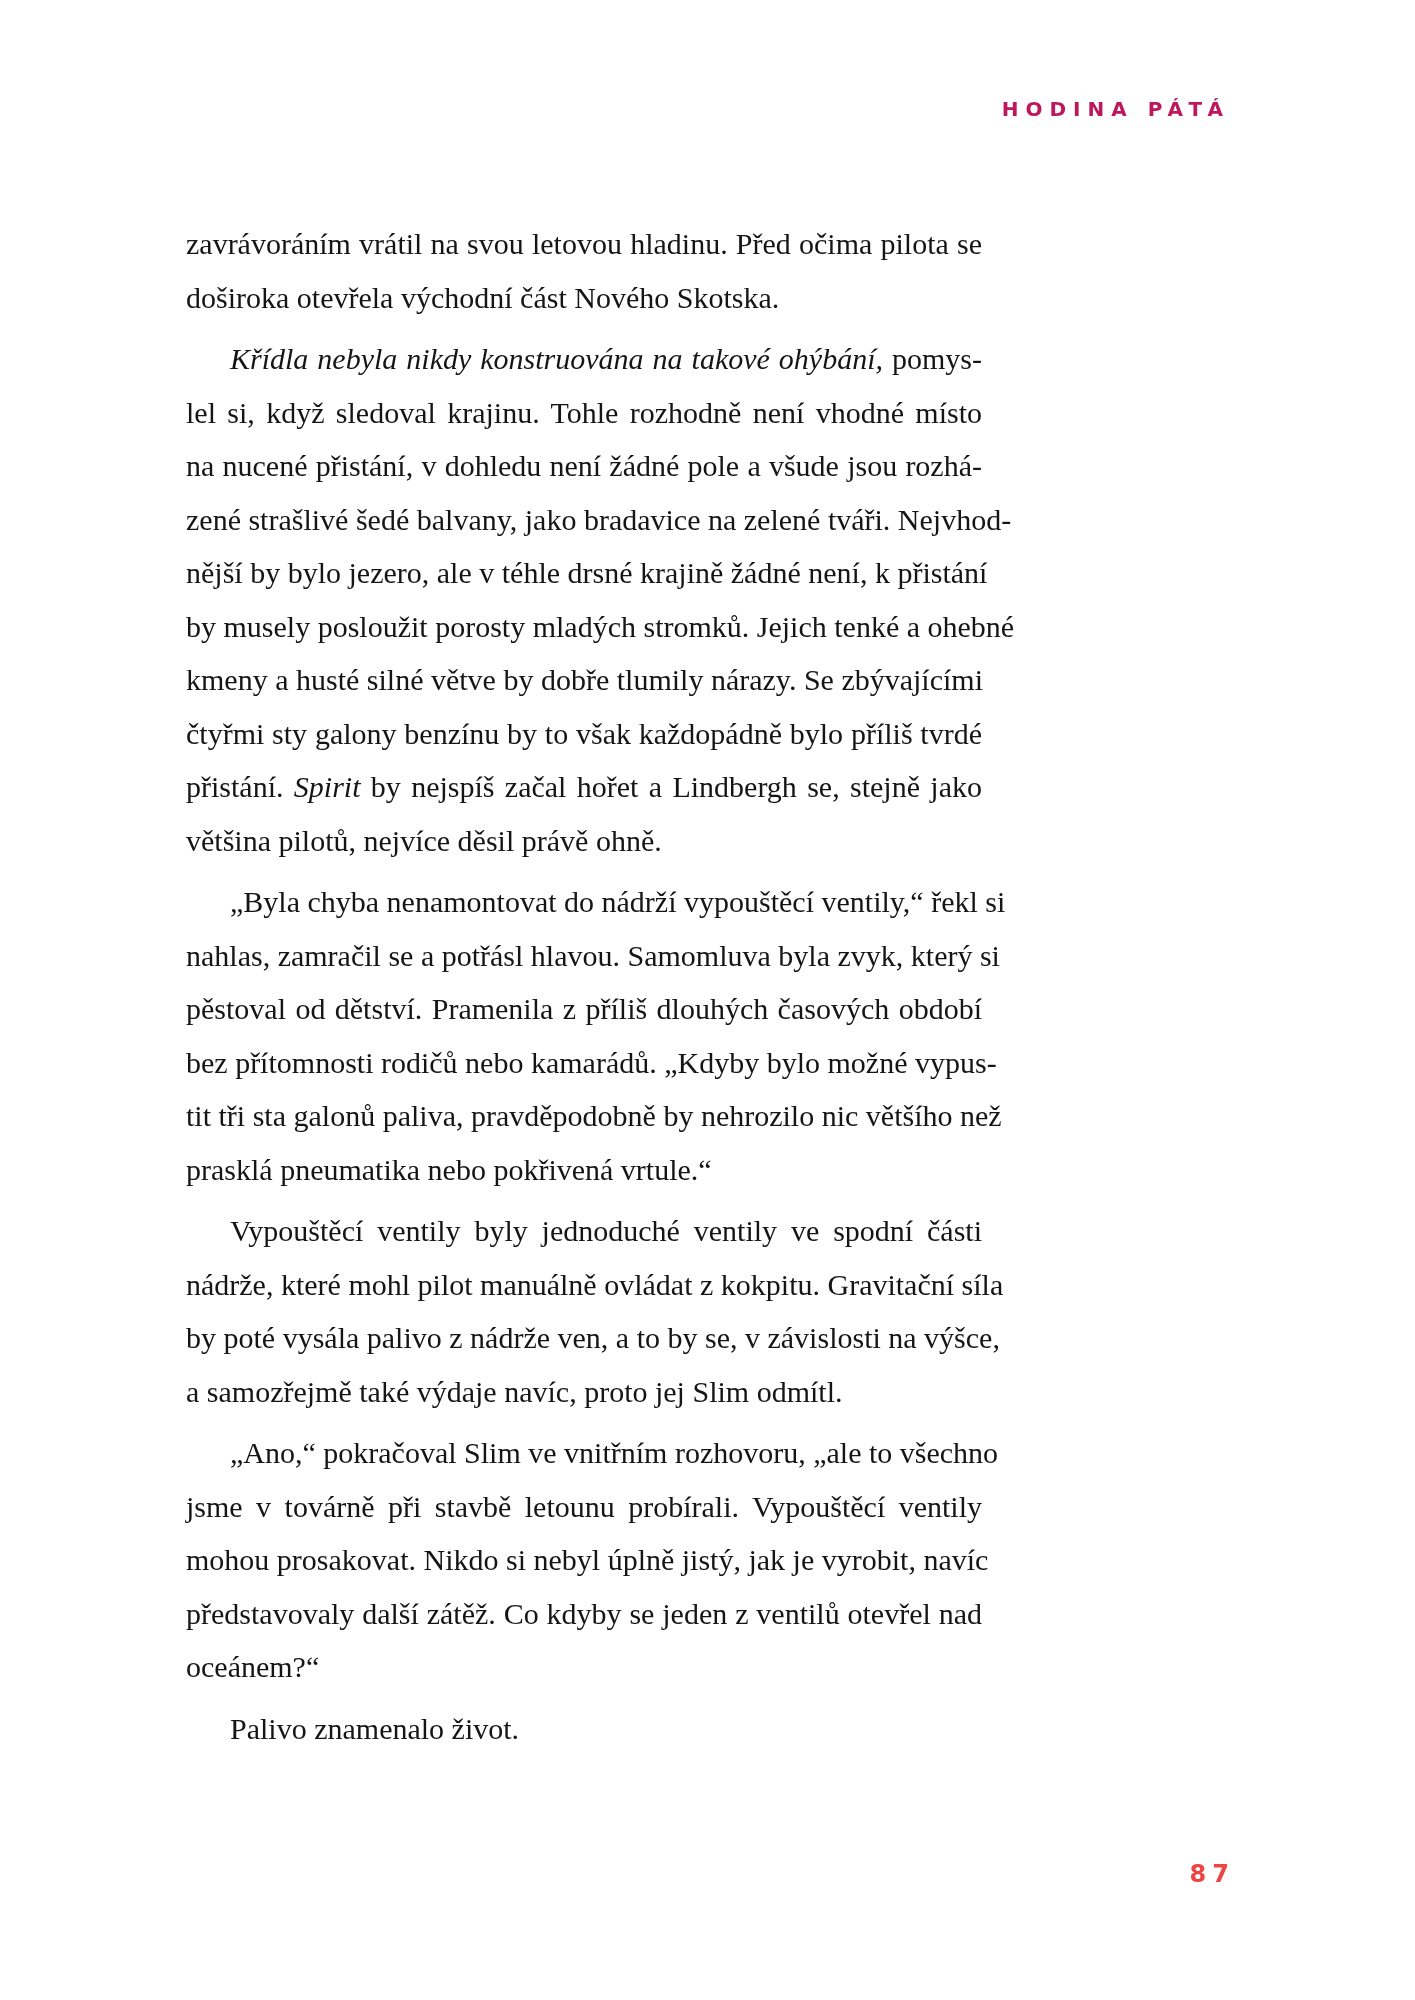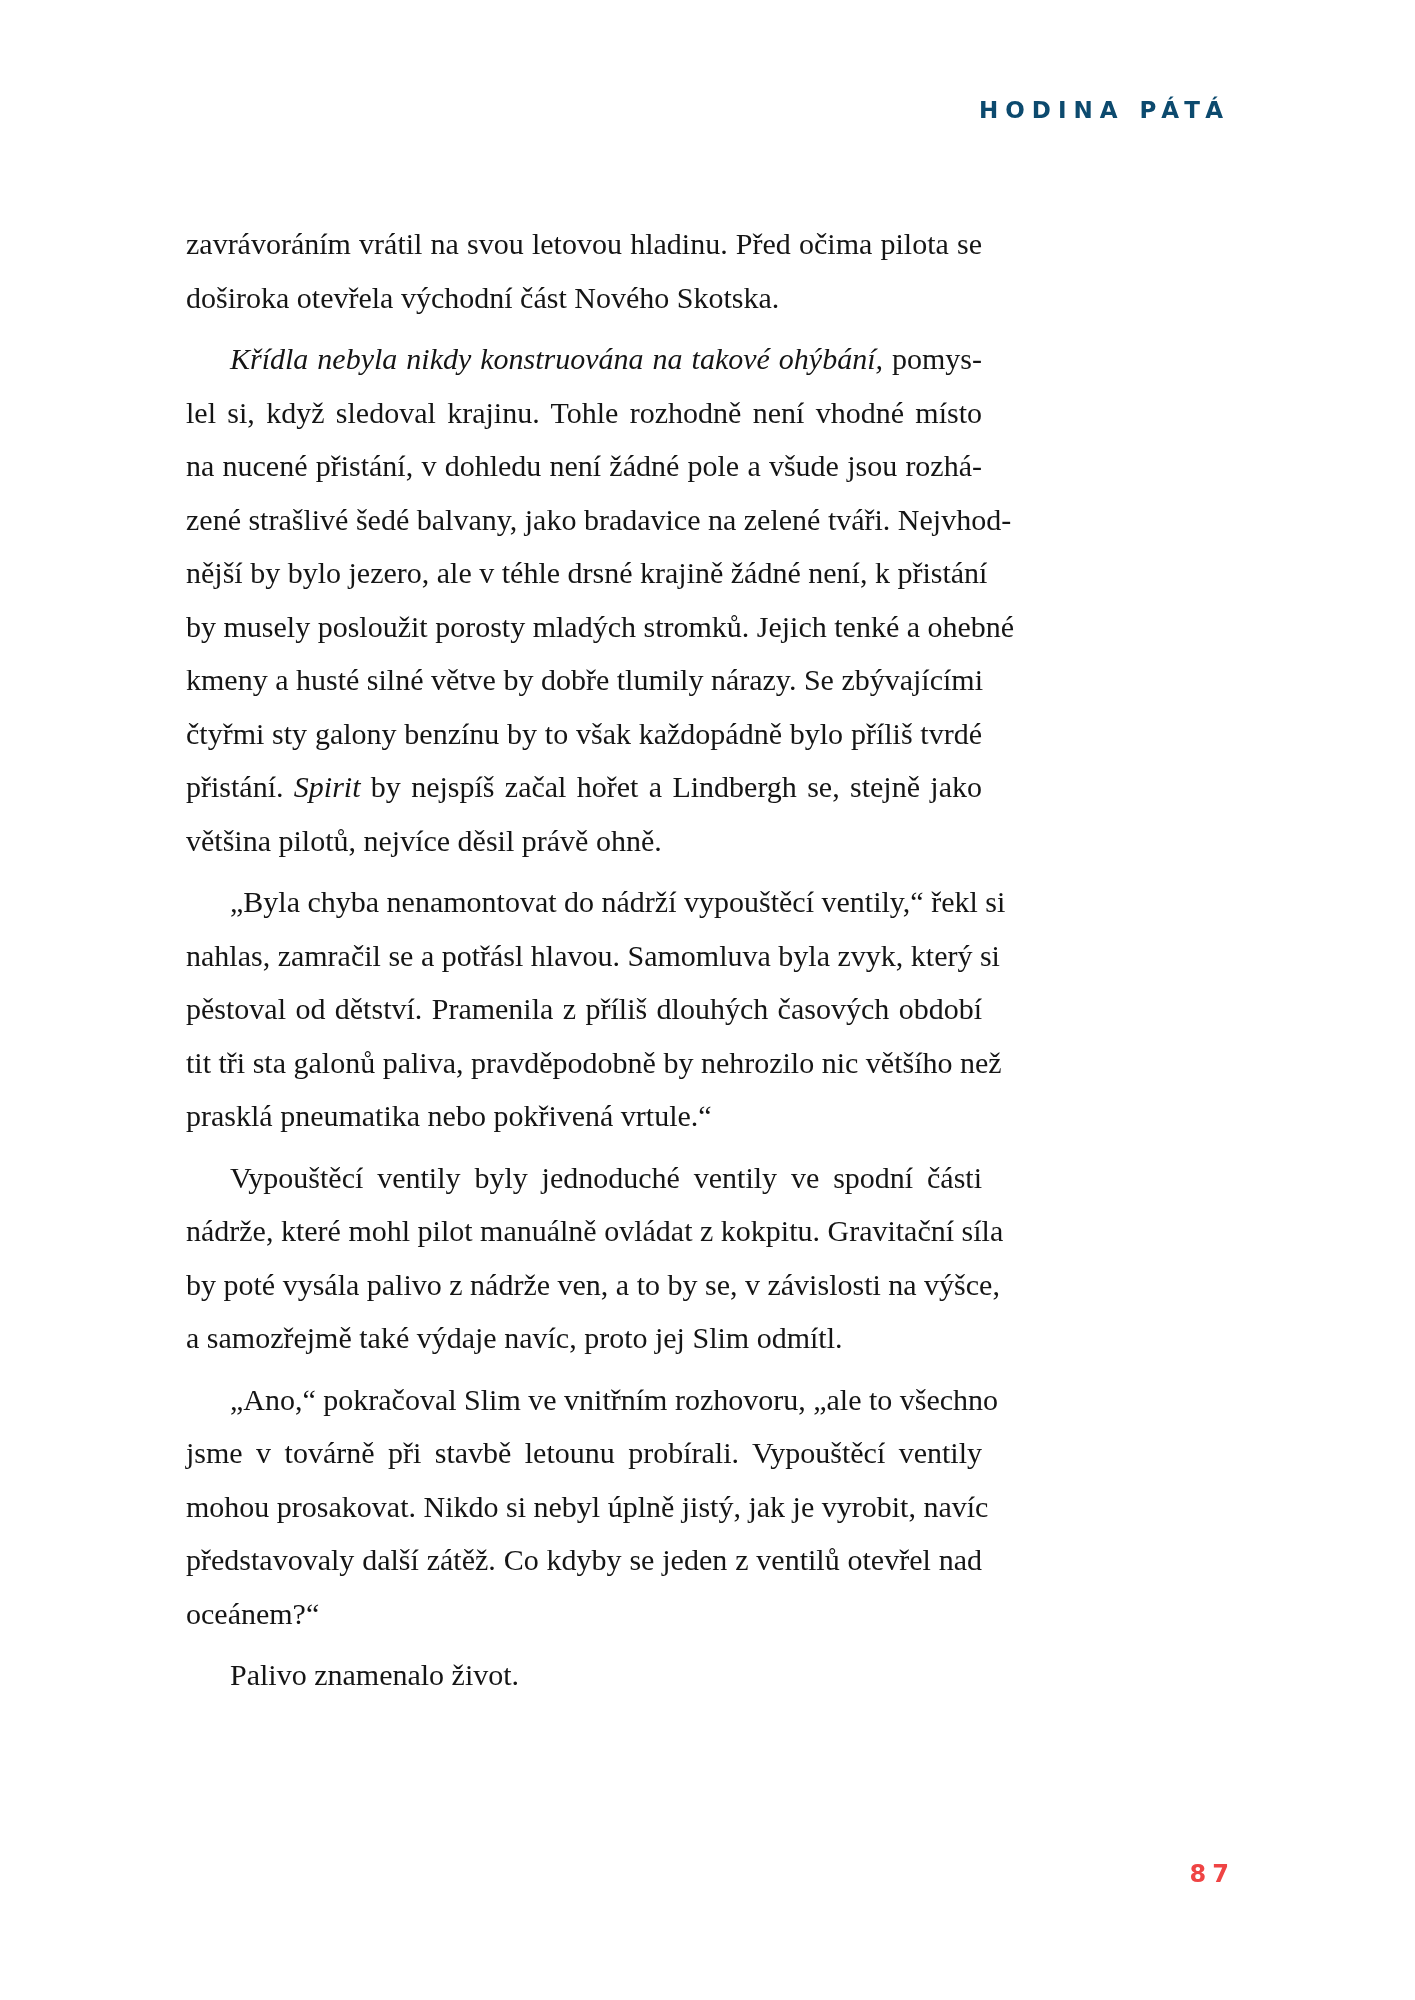--- a/index.html
+++ b/index.html
@@ -9,23 +9,23 @@
     height: 2000px;
     background: #ffffff;
     overflow: hidden;
   }
   .running-header {
     position: absolute;
     top: 97px;
     right: 185px;
     font-family: "DejaVu Sans", sans-serif;
     font-weight: 700;
-    font-size: 23px;
+    font-size: 20px;
     letter-spacing: 7px;
-    color: #0c4a6e;
+    color: #be185d;
     white-space: nowrap;
   }
   .page-number {
     position: absolute;
     top: 1860px;
     right: 180px;
     font-family: "DejaVu Sans", sans-serif;
     font-weight: 700;
     font-size: 24px;
     letter-spacing: 6px;
@@ -75,20 +75,21 @@
         <div class="line"><span class="rm">by musely posloužit porosty mladých stromků. Jejich tenké a ohebné</span></div>
         <div class="line"><span class="rm">kmeny a husté silné větve by dobře tlumily nárazy. Se zbývajícími</span></div>
         <div class="line"><span class="rm">čtyřmi sty galony benzínu by to však každopádně bylo příliš tvrdé</span></div>
         <div class="line"><span class="rm">přistání. </span><span class="it">Spirit</span><span class="rm"> by nejspíš začal hořet a Lindbergh se, stejně jako</span></div>
         <div class="line last"><span class="rm">většina pilotů, nejvíce děsil právě ohně.</span></div>
       </div>
       <div class="para">
         <div class="line indent"><span class="rm">„Byla chyba nenamontovat do nádrží vypouštěcí ventily,“ řekl si</span></div>
         <div class="line"><span class="rm">nahlas, zamračil se a potřásl hlavou. Samomluva byla zvyk, který si</span></div>
         <div class="line"><span class="rm">pěstoval od dětství. Pramenila z příliš dlouhých časových období</span></div>
+        <div class="line"><span class="rm">bez přítomnosti rodičů nebo kamarádů. „Kdyby bylo možné vypus-</span></div>
         <div class="line"><span class="rm">tit tři sta galonů paliva, pravděpodobně by nehrozilo nic většího než</span></div>
         <div class="line last"><span class="rm">prasklá pneumatika nebo pokřivená vrtule.“</span></div>
       </div>
       <div class="para">
         <div class="line indent"><span class="rm">Vypouštěcí ventily byly jednoduché ventily ve spodní části</span></div>
         <div class="line"><span class="rm">nádrže, které mohl pilot manuálně ovládat z kokpitu. Gravitační síla</span></div>
         <div class="line"><span class="rm">by poté vysála palivo z nádrže ven, a to by se, v závislosti na výšce,</span></div>
         <div class="line last"><span class="rm">a samozřejmě také výdaje navíc, proto jej Slim odmítl.</span></div>
       </div>
       <div class="para">

